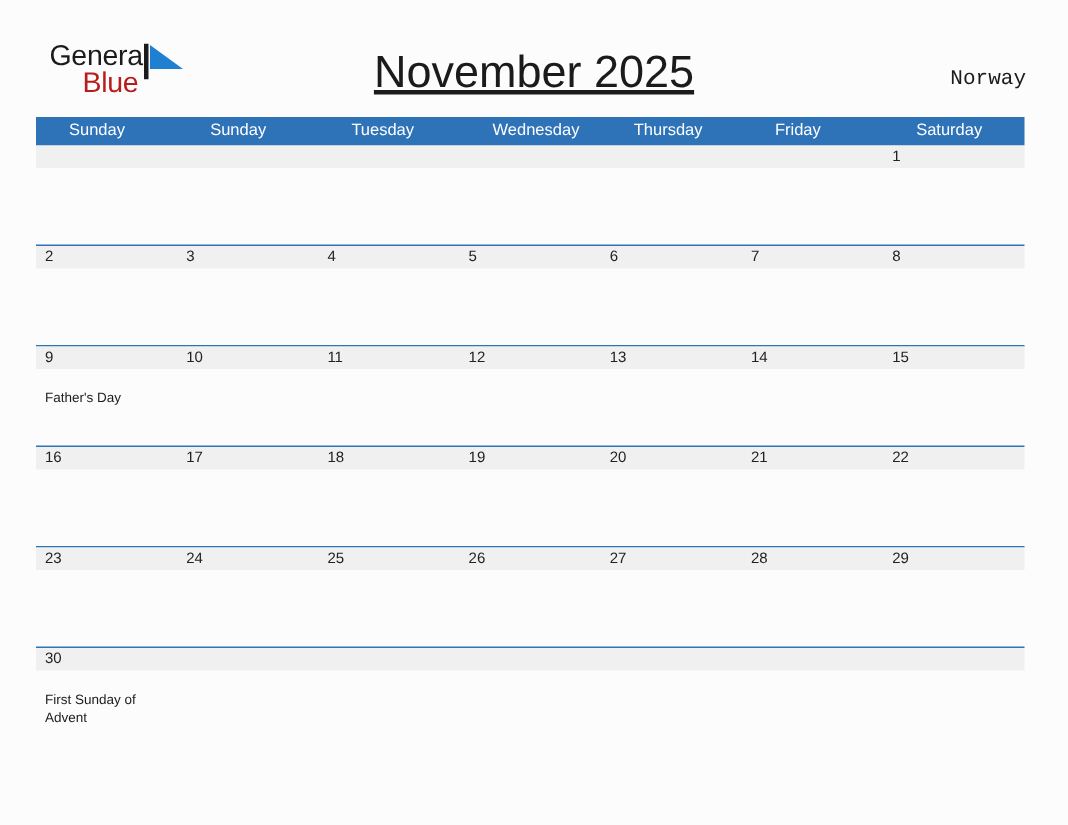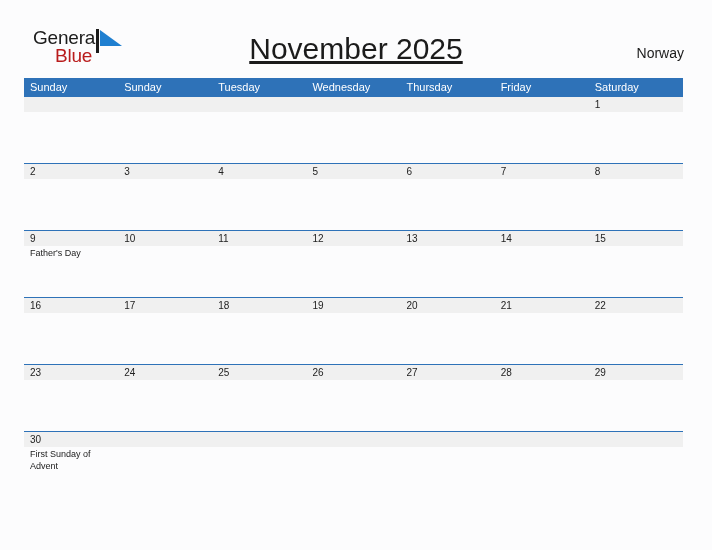--- a/index.html
+++ b/index.html
@@ -70,42 +70,42 @@
     font-family: "Liberation Sans", sans-serif;
     text-decoration: underline;
   }
 
   .country {
     position: absolute;
     right: 28px;
     top: 45px;
     font-size: 14px;
     color: #1b1b1b;
-    font-family: Liberation Sans, sans-serif;
+    font-family: Liberation Mono, monospace;
   }
 
   
   .grid {
     position: absolute;
     left: 24px;
     top: 78px;
     width: 659px;
   }
 
   .dow-row {
     display: flex;
     width: 659px;
     height: 18px;
     background: #2e72b8;
   }
   .dow {
     width: 94.14px;
     height: 18px;
     line-height: 18px;
-    padding-left: 6px;
+    padding-left: 22px;
     font-size: 11px;
     color: #ffffff;
     font-family: "Liberation Sans", sans-serif;
     white-space: nowrap;
   }
 
   .week {
     position: relative;
     width: 659px;
     border-top: 1.6px solid #2e72b8;
@@ -137,20 +137,21 @@
     position: relative;
     height: 15px;
     line-height: 15px;
     font-size: 10px;
     color: #222222;
     font-family: "Liberation Sans", sans-serif;
   }
   .day-events {
     position: relative;
     padding-top: 2px;
+    margin-top: 12px;
   }
   .event {
     font-size: 9px;
     line-height: 11.5px;
     color: #1b1b1b;
     font-family: "Liberation Sans", sans-serif;
     word-wrap: break-word;
     max-width: 66px;
   }
 </style>

